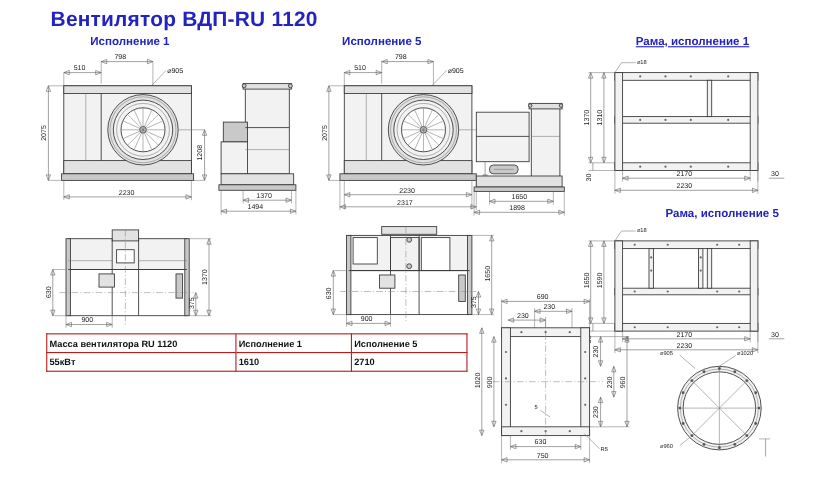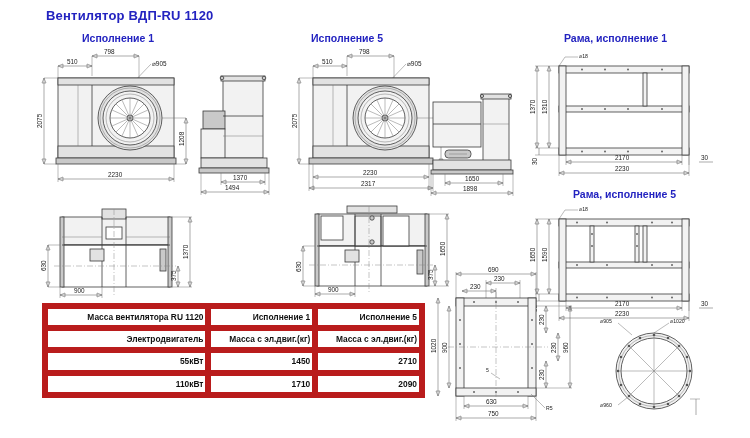--- a/index.html
+++ b/index.html
@@ -4,30 +4,30 @@
 <style>
   html,body{margin:0;padding:0;}
   body{
     width:750px;height:438px;overflow:hidden;background:#ffffff;
     font-family:"Liberation Sans", sans-serif;color:#1a1a1a;
     position:relative;
   }
   .page{position:relative;width:750px;height:438px;}
   .title{
     position:absolute;left:46px;top:8px;
-    font-size:13px;font-weight:bold;color:#2323c0;letter-spacing:.2px;text-align:right;
+    font-size:19px;font-weight:bold;color:#2323c0;letter-spacing:.2px;text-align:right;
   }
   .sect{
     position:absolute;font-size:10.5px;font-weight:bold;color:#2323c0;
     white-space:nowrap;
   }
   .s1{left:82px;top:32px;}
   .s5{left:311px;top:32px;}
-  .f1{left:564px;top:32px;}
-  .f5{left:573px;top:188px;text-align:center;}
+  .f1{left:578px;top:32px;text-decoration:underline;}
+  .f5{left:605px;top:188px;text-align:center;}
 
   
   svg{position:absolute;overflow:visible;}
   .ln{stroke:#3a3a3a;stroke-width:.8;fill:none;}
   .thin{stroke:#777;stroke-width:.5;fill:none;}
   .dim{stroke:#555;stroke-width:.5;fill:none;}
   .ctr{stroke:#888;stroke-width:.5;fill:none;stroke-dasharray:6 2 1 2;}
   .fill-l{fill:#f2f2f2;stroke:#3a3a3a;stroke-width:.8;}
   .fill-m{fill:#e2e2e2;stroke:#3a3a3a;stroke-width:.8;}
   .fill-d{fill:#c9c9c9;stroke:#3a3a3a;stroke-width:.8;}
@@ -35,21 +35,21 @@
   text.d{font-family:"Liberation Sans",sans-serif;font-size:6.4px;fill:#222;}
   text.dv{font-family:"Liberation Sans",sans-serif;font-size:6.4px;fill:#222;}
   text.ds{font-family:"Liberation Sans",sans-serif;font-size:5.2px;fill:#222;}
 
   
   .tbl{
     position:absolute;left:42px;top:303px;width:383px;
     border-collapse:collapse;background:#fff;
   }
   .tbl td{
-    border:6px solid #b91c1c;text-align:right;
+    border:1px solid #b91c1c;text-align:left;
     font-size:8.4px;font-weight:bold;color:#111;
     padding:3.1px 2px;white-space:nowrap;
   }
   .tbl td.c0{width:173px;}
   .tbl td.c1{width:105px;}
   .tbl td.c2{width:105px;}
 </style>
 </head>
 <body>
 
@@ -594,30 +594,20 @@
   </svg>
 
   <table class="tbl">
     <tbody>
       <tr>
         <td class="c0">Масса вентилятора RU 1120</td>
         <td class="c1">Исполнение 1</td>
         <td class="c2">Исполнение 5</td>
       </tr>
       <tr>
-        <td class="c0">Электродвигатель</td>
-        <td class="c1">Масса с эл.двиг.(кг)</td>
-        <td class="c2">Масса с эл.двиг.(кг)</td>
-      </tr>
-      <tr>
         <td class="c0">55кВт</td>
-        <td class="c1">1450</td>
+        <td class="c1">1610</td>
         <td class="c2">2710</td>
-      </tr>
-      <tr>
-        <td class="c0">110кВт</td>
-        <td class="c1">1710</td>
-        <td class="c2">2090</td>
       </tr>
     </tbody>
   </table>
 
 </div>
 
 </body></html>

